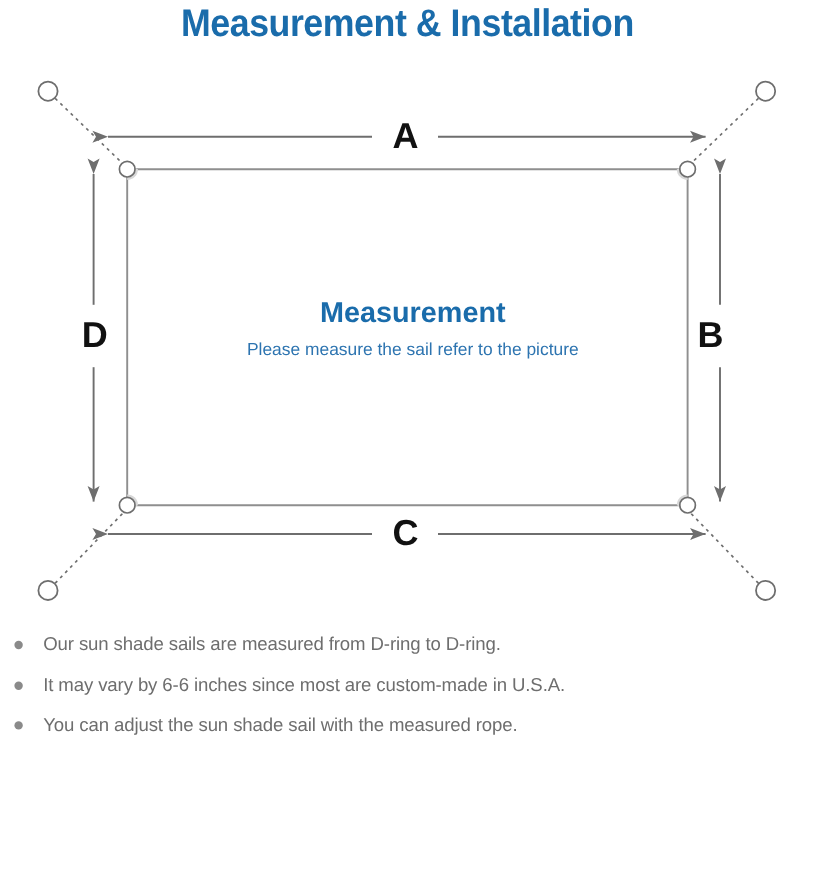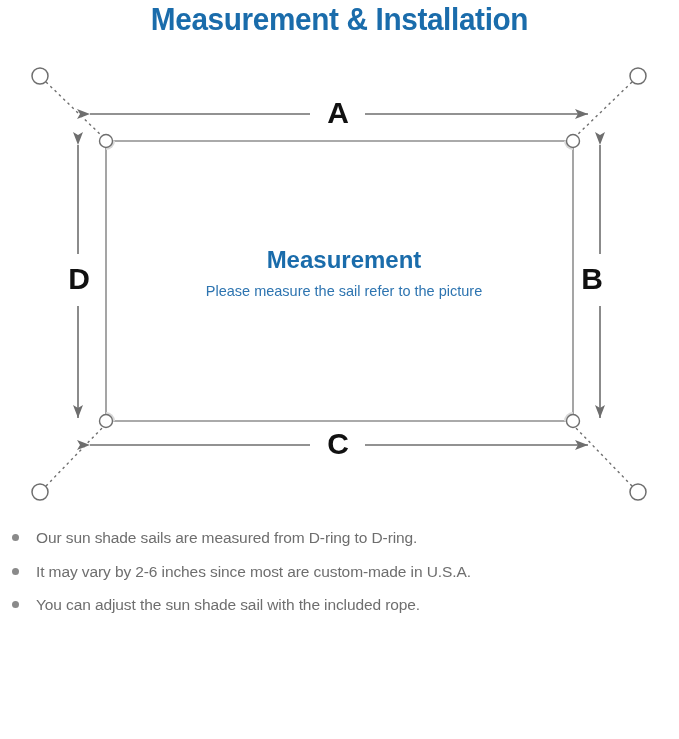--- a/index.html
+++ b/index.html
@@ -174,19 +174,19 @@
   </svg>
 </div>
 
 <div id="notes">
   <div class="note">
     <span class="bullet"></span>
     <span>Our sun shade sails are measured from D-ring to D-ring.</span>
   </div>
   <div class="note">
     <span class="bullet"></span>
-    <span>It may vary by 2-6 inches since most are custom-made in U.S.A.</span>
+    <span>It may vary by 6-6 inches since most are custom-made in U.S.A.</span>
   </div>
   <div class="note">
     <span class="bullet"></span>
-    <span>You can adjust the sun shade sail with the included rope.</span>
+    <span>You can adjust the sun shade sail with the measured rope.</span>
   </div>
 </div>
 
 </body></html>

